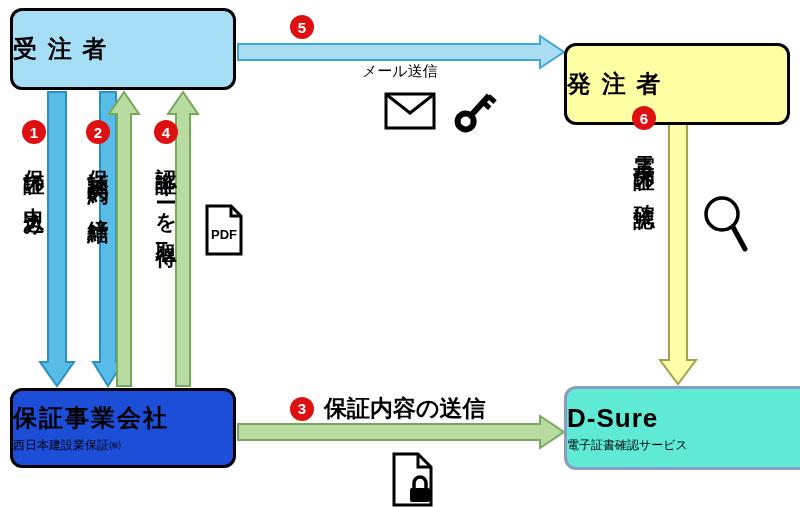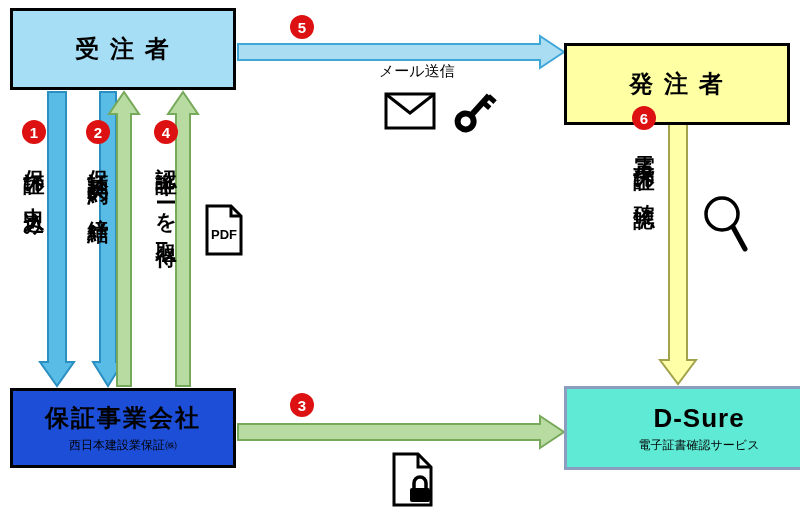--- a/index.html
+++ b/index.html
@@ -5,39 +5,39 @@
   * { margin:0; padding:0; box-sizing:border-box; }
   html,body { background:#ffffff; font-family:"Liberation Sans","DejaVu Sans",sans-serif; }
   .canvas { position:relative; width:800px; height:507px; background:#ffffff; overflow:hidden; }
 
   .arrows { position:absolute; left:0; top:0; }
   .ab  { fill:#58bce6; stroke:#2b8fc2; stroke-width:2; }
   .abl { fill:#aadcf2; stroke:#3fa6d8; stroke-width:2; }
   .ag  { fill:#b8dba2; stroke:#76a95a; stroke-width:2; }
   .ay  { fill:#ffffa8; stroke:#a3a34e; stroke-width:2; }
 
-  .box { position:absolute; border:3px solid #000; border-radius:0;
-         display:flex; flex-direction:column; align-items:center; justify-content:center; gap:3px; }
+  .box { position:absolute; border:3px solid #000; border-radius:12px;
+         display:flex; flex-direction:column; align-items:flex-start; justify-content:center; gap:3px; }
   #box-contractor { left:10px;  top:8px;   width:226px; height:82px; background:#a6def5; }
   #box-orderer    { left:564px; top:8px;   width:226px; height:82px; background:#ffffa3;margin-top:35px; }
   #box-guarantor  { left:10px;  top:388px; width:226px; height:80px; background:#1d4ed8; }
   #box-dsure      { left:564px; top:386px; width:270px; height:84px; background:#5eead4; border-color:#8a9cc0; }
   .box-title { font-size:24px; font-weight:bold; letter-spacing:2px; color:#000; }
   .box-sub   { font-size:12px; color:#000; }
   #box-dsure .box-title { font-size:26px; letter-spacing:1px; }
 
   .num { display:inline-flex; width:24px; height:24px; border-radius:50%;
          background:#dd1111; color:#fff; font-size:15px; font-weight:bold;
          align-items:center; justify-content:center; flex:0 0 auto; }
   .hstep { position:absolute; display:flex; align-items:center; gap:10px;
            font-size:23px; font-weight:bold; color:#000; white-space:nowrap; }
   .vstep { position:absolute; display:flex; flex-direction:column; align-items:center; gap:8px; }
   .vtext { writing-mode:vertical-rl; text-orientation:mixed; font-size:21px;
            font-weight:bold; letter-spacing:5px; color:#000; }
-  .sub   { position:absolute; font-size:15px; color:#000;margin-left:17px; }
+  .sub   { position:absolute; font-size:15px; color:#000; }
   .icon  { position:absolute; }
   .pdf-text { font-family:"Liberation Sans",sans-serif; }
 </style>
 </head>
 <body>
 
 <div class="canvas">
 
   <svg class="arrows" width="800" height="507" viewBox="0 0 800 507">
     <polygon class="ab" points="48,92 66,92 66,362 74,362 57,386 40,362 48,362"></polygon>
@@ -67,20 +67,21 @@
     <div class="box-sub">電子証書確認サービス</div>
   </div>
 
   <div class="hstep" style="left:290px; top:15px;">
     <span class="num">5</span>
   </div>
   <div class="sub" style="left:362px; top:62px;">メール送信</div>
 
   <div class="hstep" style="left:290px; top:393px;">
     <span class="num">3</span>
+    <span>保証内容の送信</span>
   </div>
 
   <div class="vstep" style="left:20px; top:120px;">
     <span class="num">1</span>
     <span class="vtext">保証の申込み</span>
   </div>
 
   <div class="vstep" style="left:84px; top:120px;">
     <span class="num">2</span>
     <span class="vtext">保証契約の締結</span>

